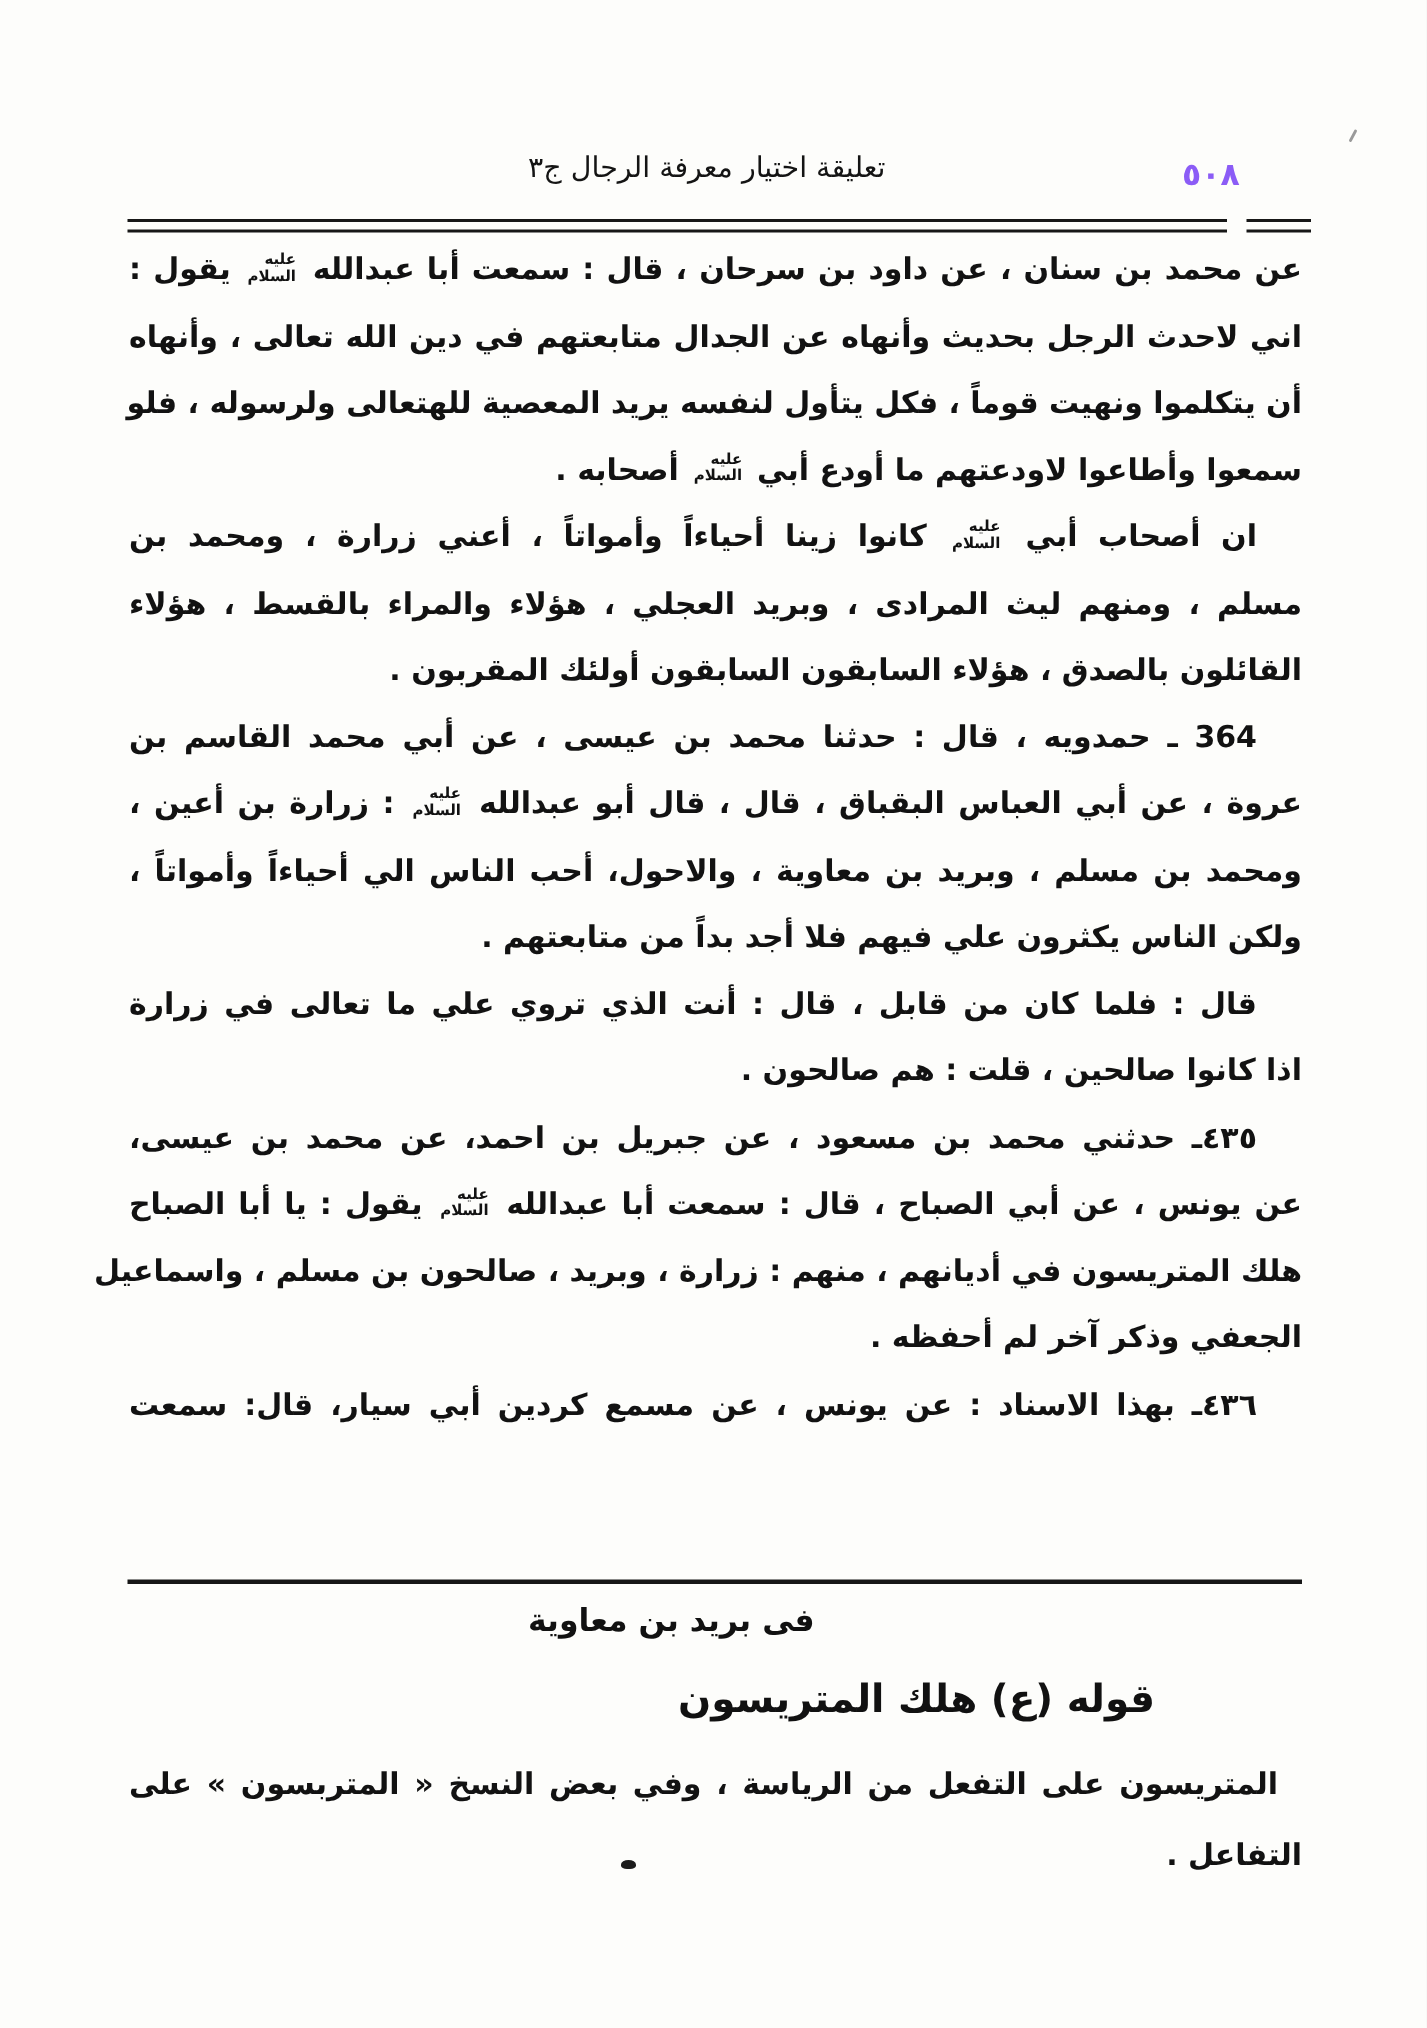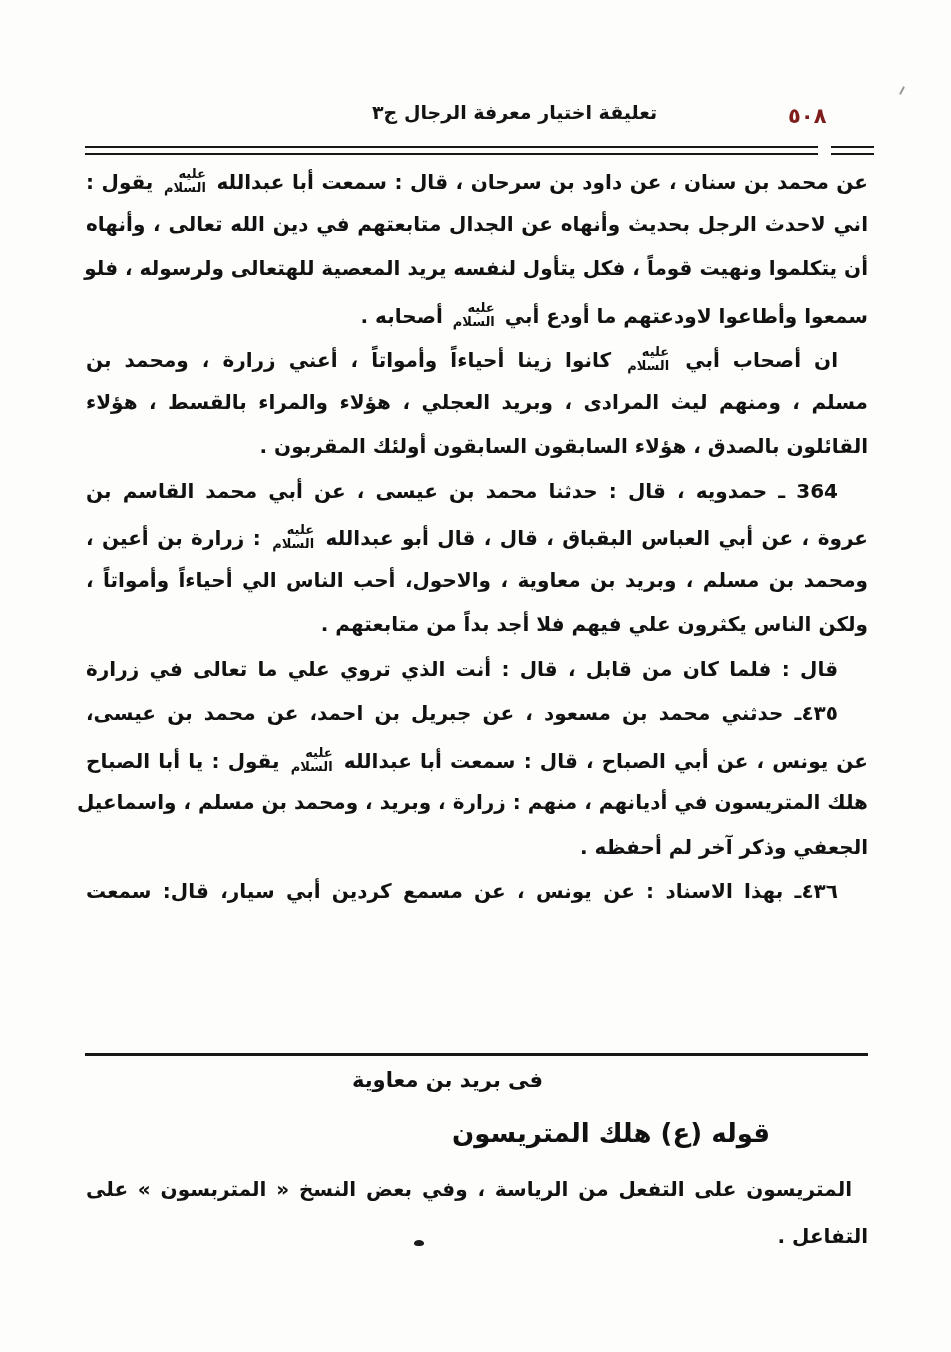--- a/index.html
+++ b/index.html
@@ -11,26 +11,26 @@
     margin:0 auto;
     background:#fdfdfb;
     color:#111;
     overflow:hidden;
     direction:rtl;
   }
 
   
   .header-title {
     position:absolute; top:101px; left:352px;
-    font-size:19px; font-weight:bold; color:#141414;
-    white-space:nowrap; direction:rtl;margin-left:20px;
+    font-size:19px; font-weight:normal; color:#141414;
+    white-space:nowrap; direction:rtl;
   }
   .page-number {
     position:absolute; top:104px; left:788px;
-    font-size:21px; font-weight:bold; color:#7f1d1d;
+    font-size:21px; font-weight:bold; color:#8b5cf6;
     letter-spacing:4px;
   }
   .rule-double {
     position:absolute; top:146px; left:85px; width:733px; height:5px;
     border-top:2px solid #171717; border-bottom:2px solid #171717;
   }
   .rule-double-dash {
     position:absolute; top:146px; left:831px; width:43px; height:5px;
     border-top:2px solid #171717; border-bottom:2px solid #171717;
   }
@@ -45,21 +45,21 @@
     font-size:20px; font-weight:700; color:#121212;
     text-align:justify; text-align-last:justify;
     white-space:nowrap;
   }
   .textline.no-just { text-align:right; text-align-last:right; }
   .textline.indent  { padding-right:30px; }
 
   
   .hon {
     display:inline-block; vertical-align:middle;
-    font-size:13px; font-weight:700; line-height:1.1;
+    font-size:10px; font-weight:700; line-height:1.1;
     text-align:right; margin:12px 3px; transform:translateY(-2px);
   }
   .hon span { display:block; white-space:nowrap; }
 
   
   .rule-single {
     position:absolute; top:1053px; left:85px; width:783px; height:3px;
     background:#171717;
   }
   .section-title {
@@ -103,23 +103,24 @@
       <div class="textline">أن يتكلموا ونهيت قوماً ، فكل يتأول لنفسه يريد المعصية للهتعالى ولرسوله ، فلو</div>
       <div class="textline no-just">سمعوا وأطاعوا لاودعتهم ما أودع أبي <span class="hon"><span>عليه</span><span>السلام</span></span> أصحابه .</div>
       <div class="textline indent">ان أصحاب أبي <span class="hon"><span>عليه</span><span>السلام</span></span> كانوا زينا أحياءاً وأمواتاً ، أعني زرارة ، ومحمد بن</div>
       <div class="textline">مسلم ، ومنهم ليث المرادى ، وبريد العجلي ، هؤلاء والمراء بالقسط ، هؤلاء</div>
       <div class="textline no-just">القائلون بالصدق ، هؤلاء السابقون السابقون أولئك المقربون .</div>
       <div class="textline indent">364 ـ حمدويه ، قال : حدثنا محمد بن عيسى ، عن أبي محمد القاسم بن</div>
       <div class="textline">عروة ، عن أبي العباس البقباق ، قال ، قال أبو عبدالله <span class="hon"><span>عليه</span><span>السلام</span></span> : زرارة بن أعين ،</div>
       <div class="textline">ومحمد بن مسلم ، وبريد بن معاوية ، والاحول، أحب الناس الي أحياءاً وأمواتاً ،</div>
       <div class="textline no-just">ولكن الناس يكثرون علي فيهم فلا أجد بداً من متابعتهم .</div>
       <div class="textline indent">قال : فلما كان من قابل ، قال :  أنت الذي تروي علي  ما تعالى في زرارة</div>
+      <div class="textline no-just">اذا كانوا صالحين ، قلت : هم صالحون .</div>
       <div class="textline indent">٤٣٥ـ حدثني محمد بن مسعود ، عن جبريل بن احمد، عن محمد بن عيسى،</div>
       <div class="textline">عن يونس ، عن أبي الصباح ، قال : سمعت أبا عبدالله <span class="hon"><span>عليه</span><span>السلام</span></span> يقول : يا أبا الصباح</div>
-      <div class="textline">هلك المتريسون في أديانهم ، منهم : زرارة ، وبريد ، ومحمد بن مسلم ، واسماعيل</div>
+      <div class="textline">هلك المتريسون في أديانهم ، منهم : زرارة ، وبريد ، صالحون بن مسلم ، واسماعيل</div>
       <div class="textline no-just">الجعفي وذكر آخر لم أحفظه .</div>
       <div class="textline indent">٤٣٦ـ بهذا الاسناد : عن يونس ، عن مسمع كردين أبي سيار، قال: سمعت</div>
     </div>
 
   <div class="rule-single"></div>
 
   <div class="section-title">فى بريد بن معاوية</div>
   <div class="section-subtitle">قوله (ع) هلك المتريسون</div>
   <div class="commentary-block">
       <div class="textline indent">المتريسون على التفعل من الرياسة ،  وفي بعض النسخ « المتربسون » على</div>

